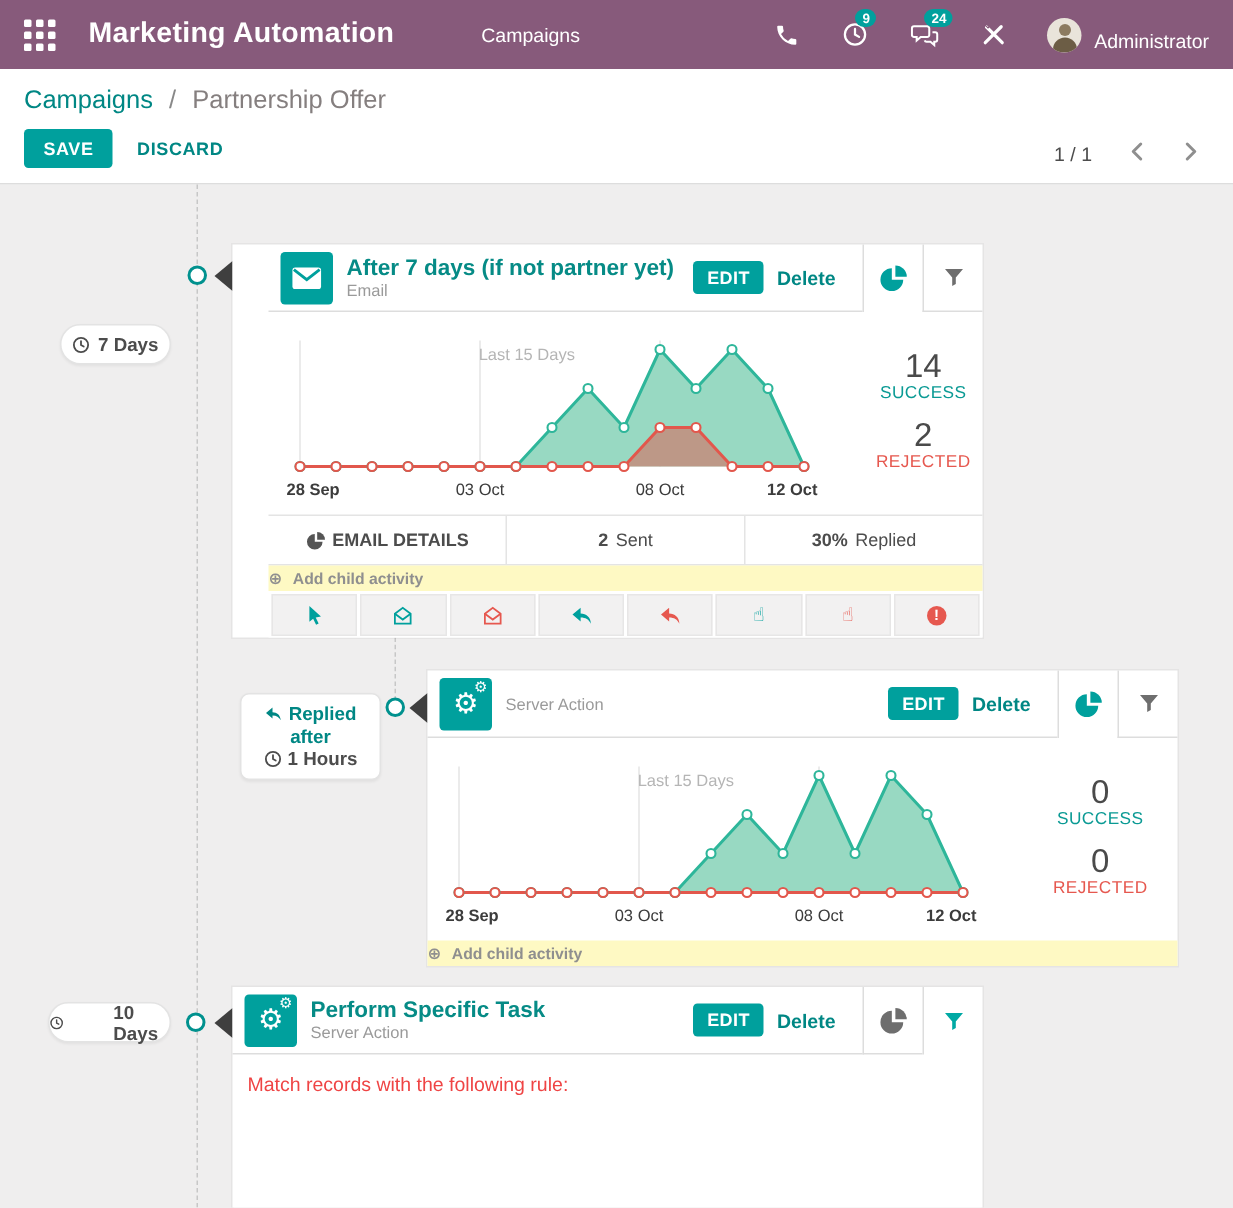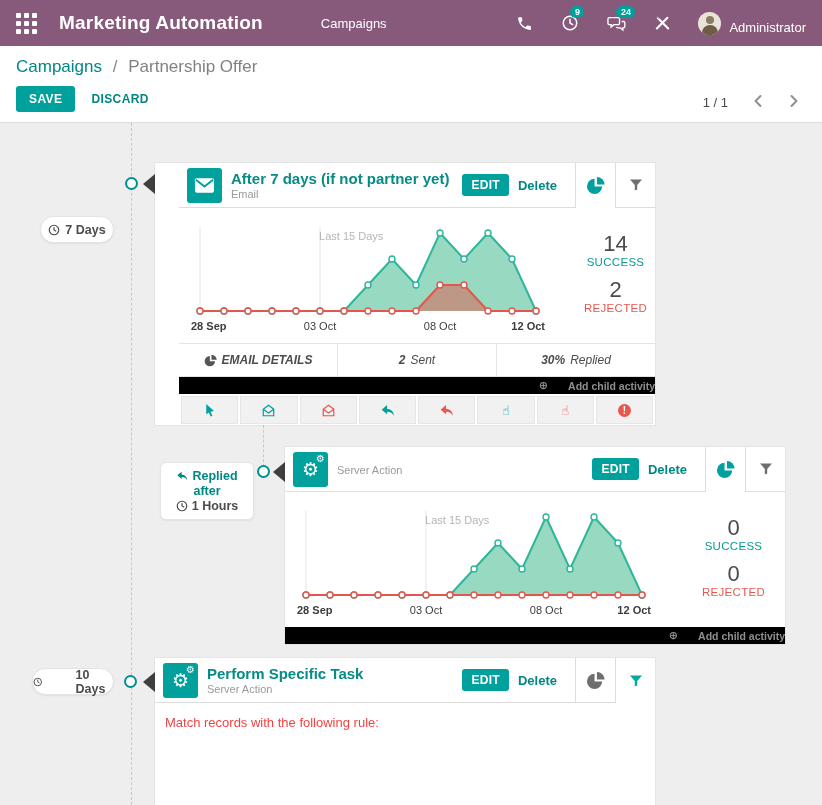--- a/index.html
+++ b/index.html
@@ -61,27 +61,27 @@
   .tab.active { border-bottom:none; }
 
   .chart-row { display:flex; align-items:center; padding:5px 0 2px 5px; }
   svg.chart { font-family:"Liberation Sans","DejaVu Sans",sans-serif; flex:0 0 398px; }
   .stats { flex:1; text-align:center; padding-right:6px; }
   .stat-val { font-size:22px; color:#4a4a4a; line-height:1.15; }
   .stat-lab { font-size:11.5px; letter-spacing:.3px; margin-bottom:9px; }
   .stat-lab.ok { color:#0a9a94;text-align:center; }
   .stat-lab.bad { color:#e6584f; }
 
-  .details { display:flex; height:34px; border-top:1px solid #e4e4e4; border-bottom:1px solid #e4e4e4;font-style:italic; }
+  .details { display:flex; height:34px; border-top:1px solid #e4e4e4; border-bottom:1px solid #e4e4e4; }
   .dcell { flex:1; display:flex; align-items:center; justify-content:center; gap:5px; font-size:12px; color:#4c4c4c; border-right:1px solid #e4e4e4; }
   .dcell:last-child { border-right:none; }
   .dcell b { font-weight:bold; }
   .dcell.head { font-weight:bold; }
 
-  .add-child { height:17px; background:#000000; display:flex; align-items:center; justify-content:flex-end; gap:20px; font-size:10.5px; font-weight:bold; color:#8f8f8f; cursor:pointer; }
+  .add-child { height:17px; background:#fef9c3; display:flex; align-items:center; justify-content:flex-start; gap:7px; font-size:10.5px; font-weight:bold; color:#8f8f8f; cursor:pointer; }
   .plus-icon::before { content:"⊕"; font-size:11px; }
 
   .icon-strip { display:flex; background:#fff; padding:2px 1px 1px; }
   .icell { flex:1; margin:0 1px; height:28px; background:#f2f1f1; border:1px solid #e7e6e6; display:flex; align-items:center; justify-content:center; cursor:pointer; }
   .teal { color:#00a09d; }
   .red { color:#e6584f; }
   .g-hand::before { content:"☝"; font-size:13px; }
   .excl { width:13px; height:13px; border-radius:50%; background:#e6584f; color:#fff; display:flex; align-items:center; justify-content:center; }
   .excl::before { content:"!"; font-size:10px; font-weight:bold; }
   .g-cog { color:#fff; font-size:19px; line-height:1; }

